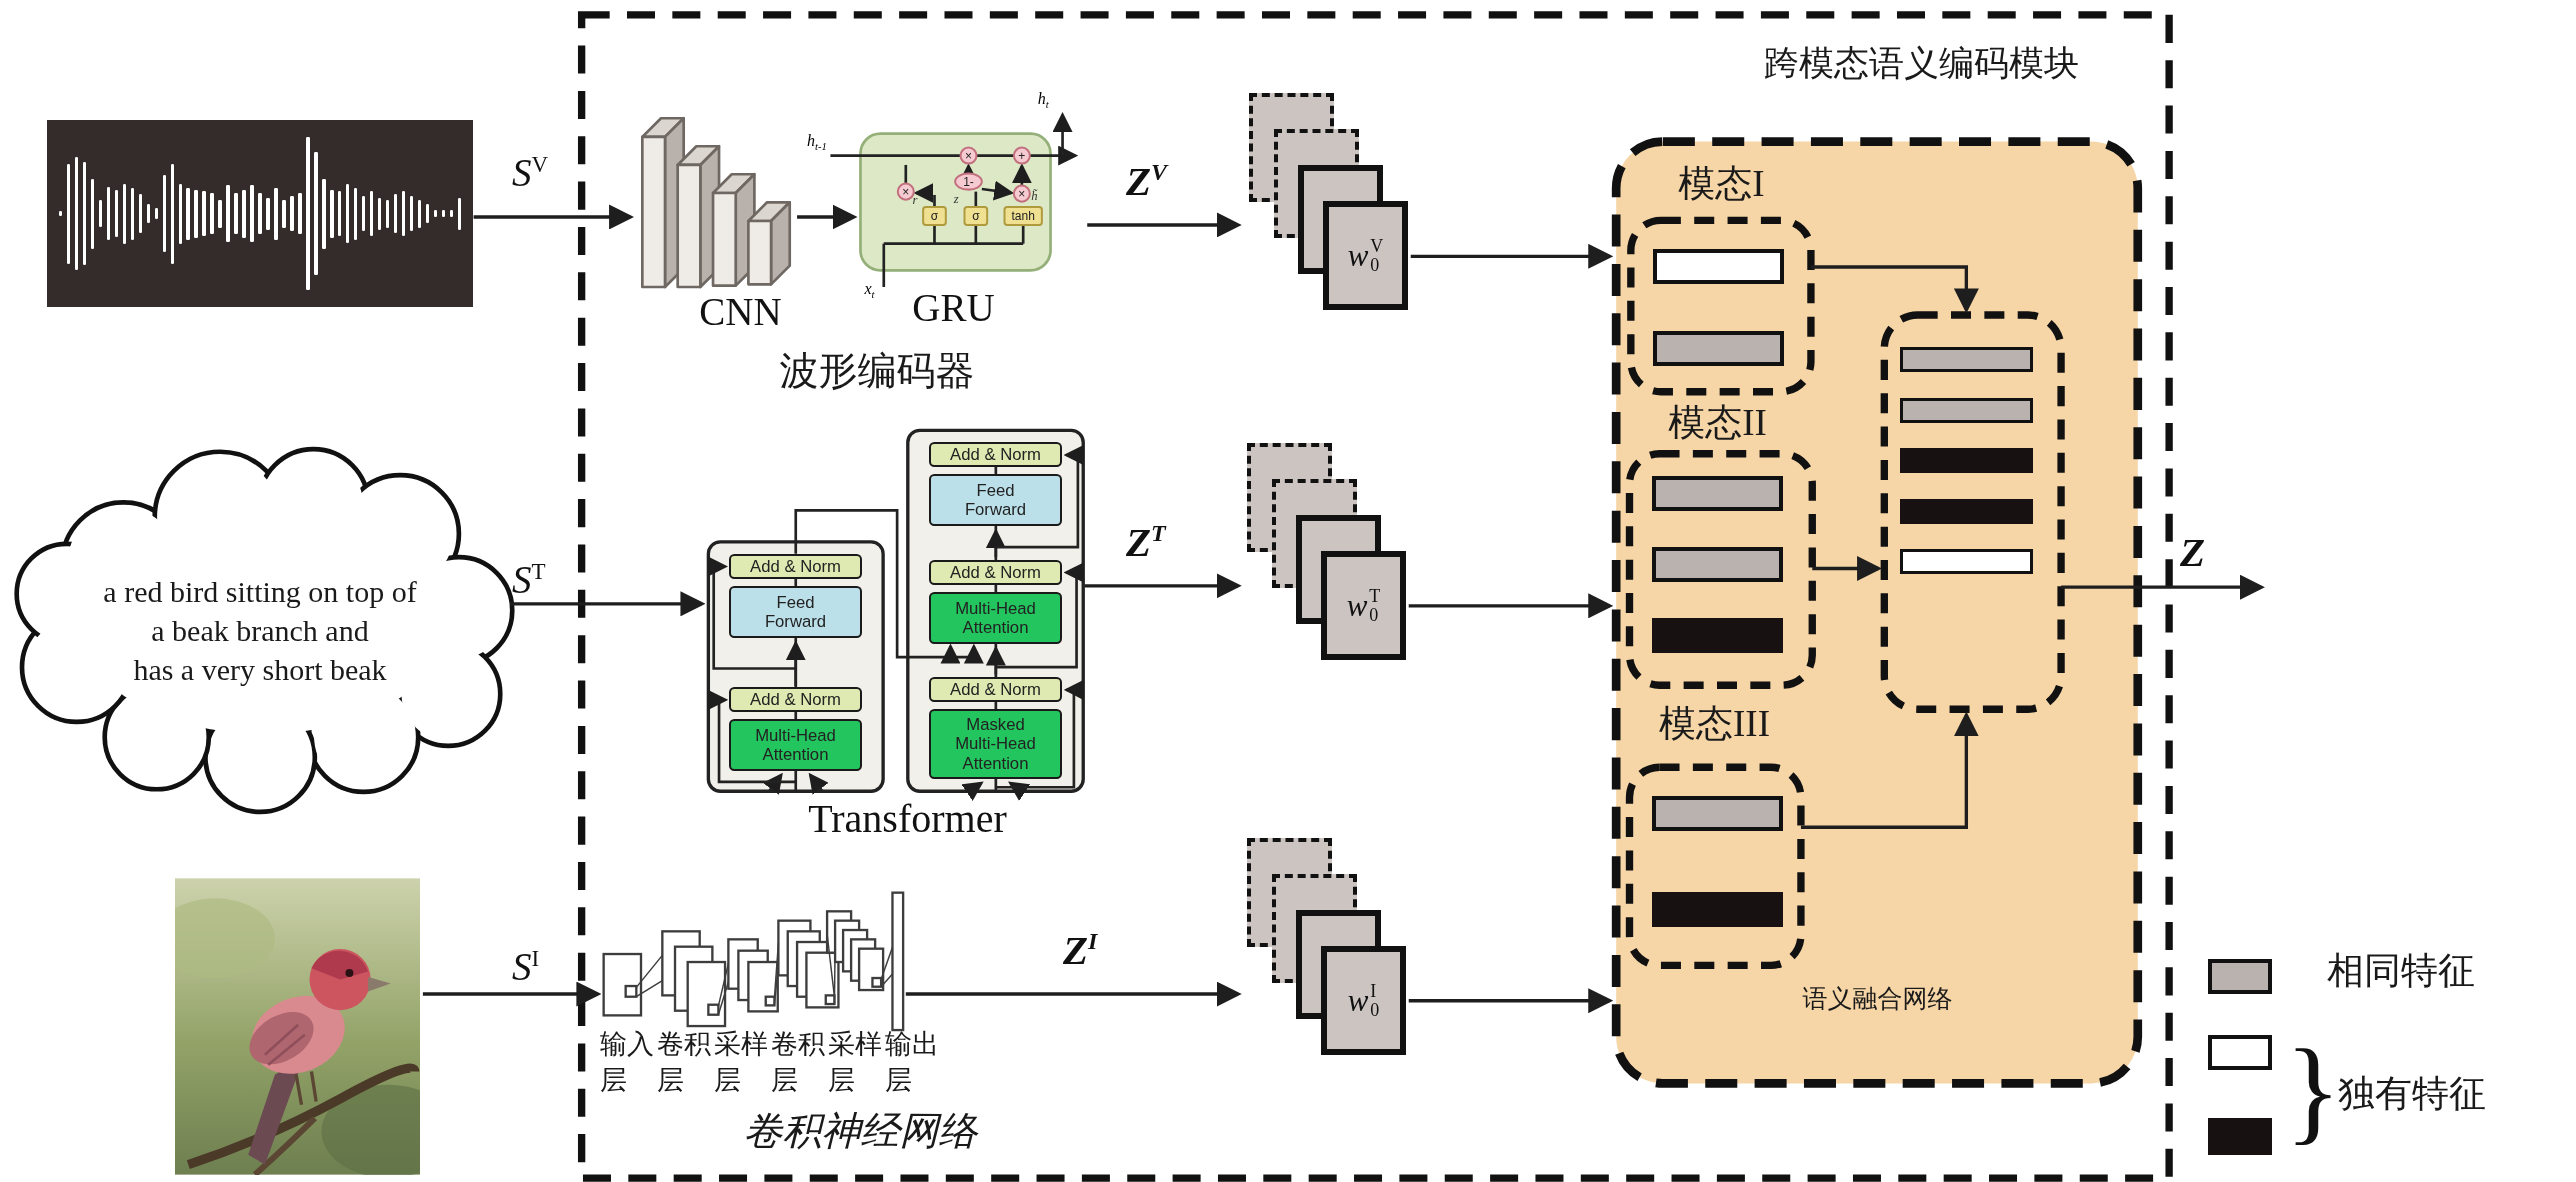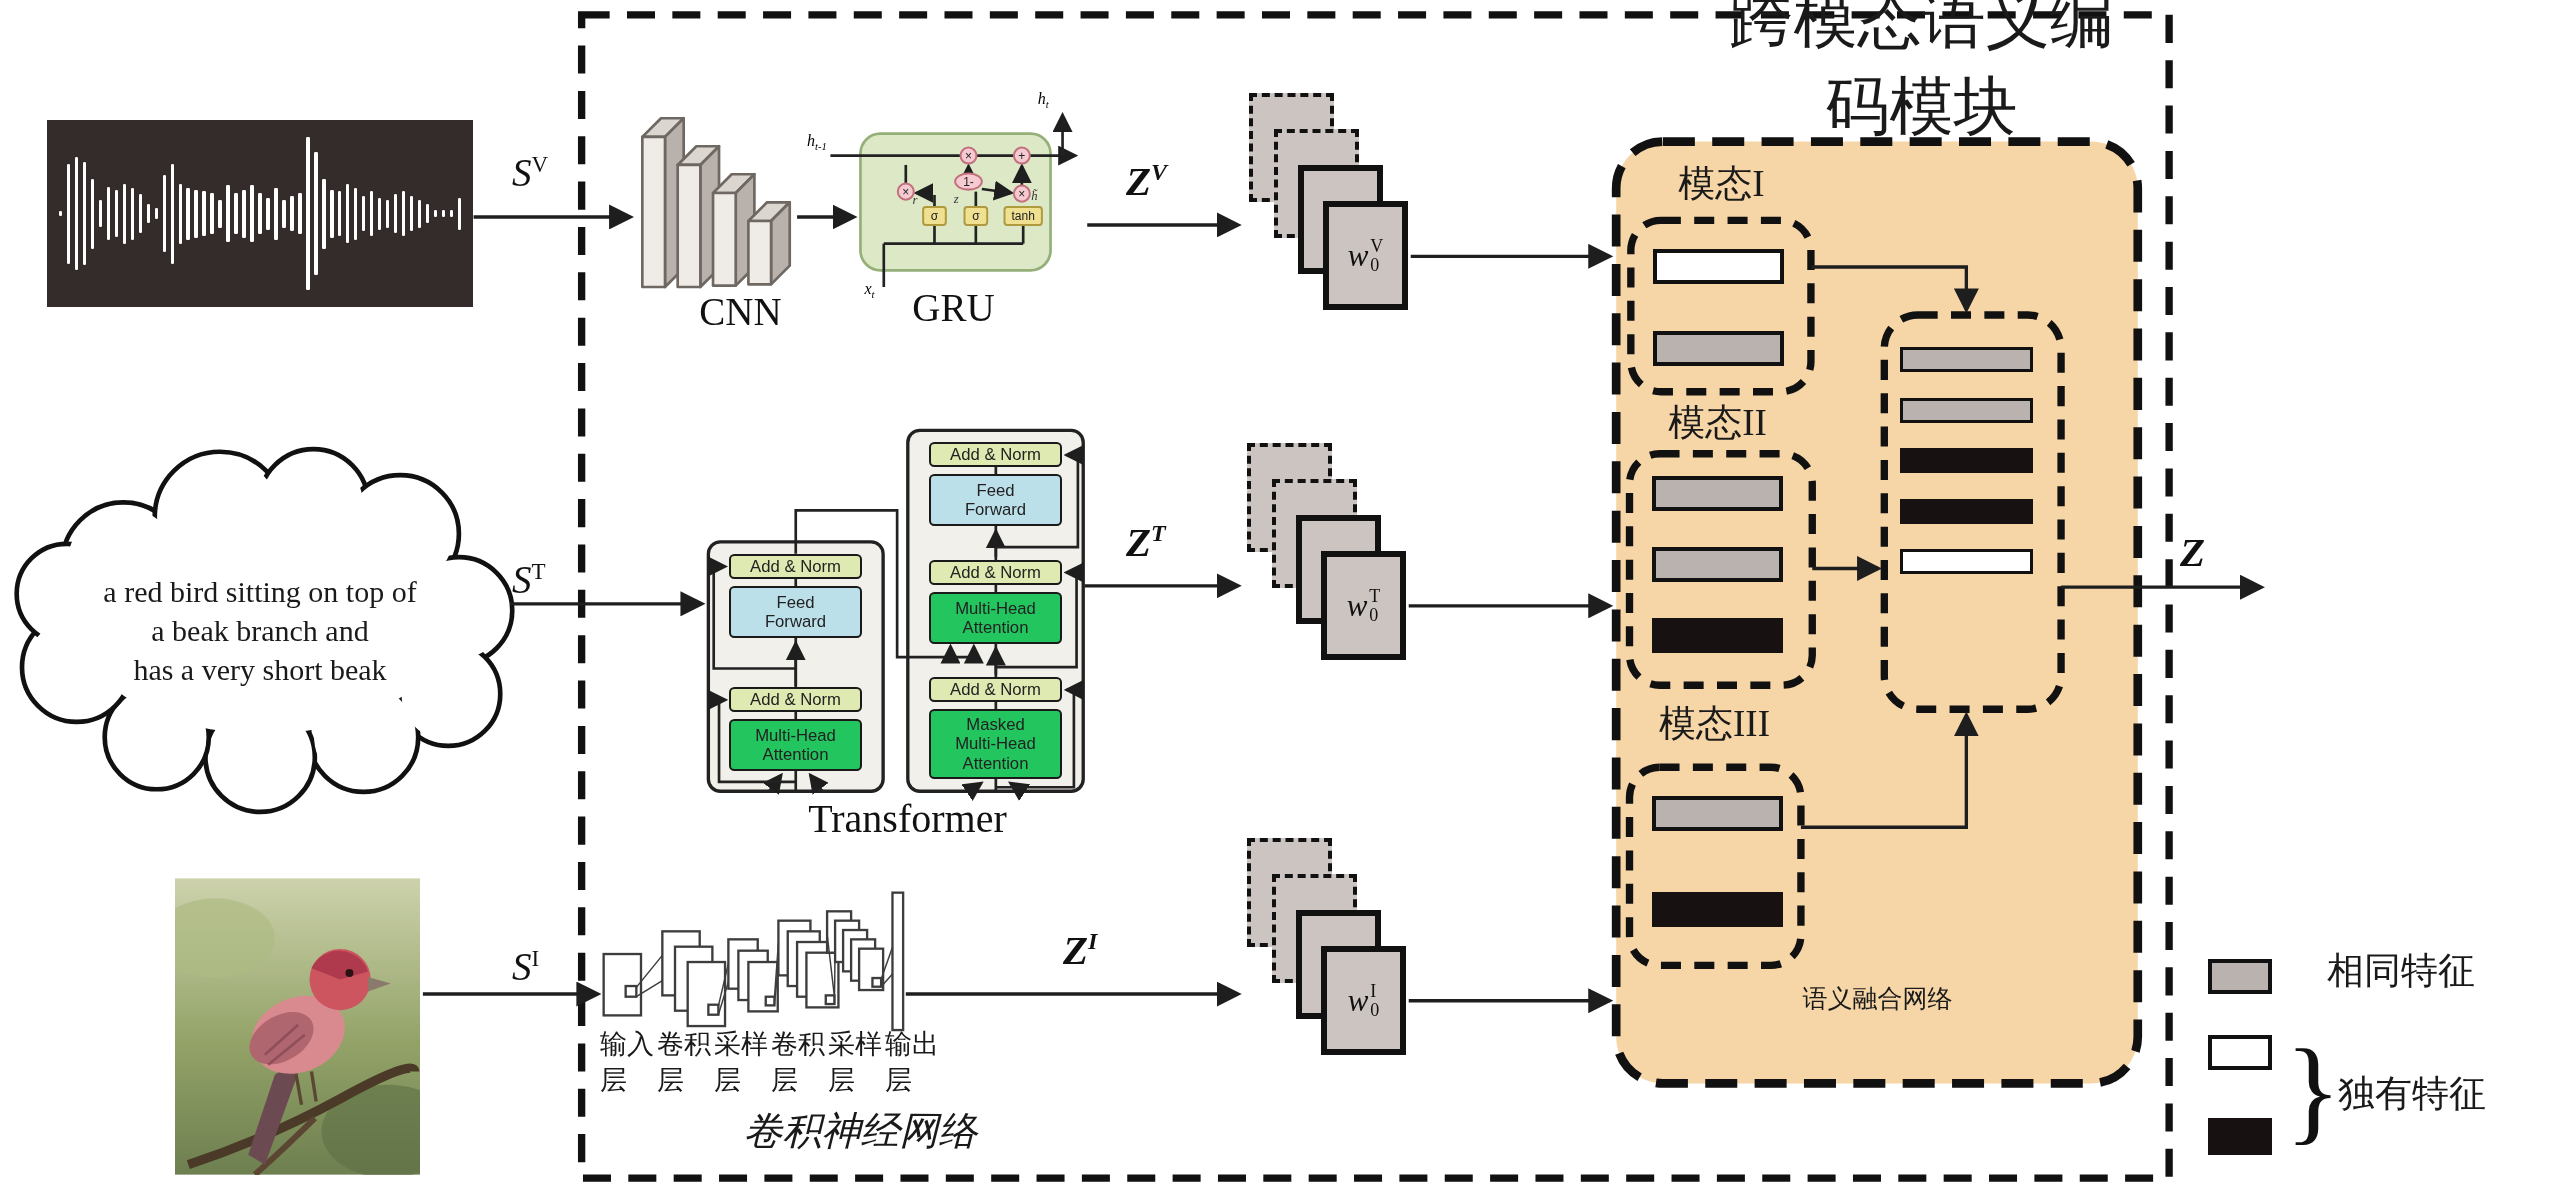--- a/index.html
+++ b/index.html
@@ -242,21 +242,21 @@
     <line x1="634" y1="1490" x2="896" y2="1490" marker-end="url(#arr)"></line>
     <line x1="1358" y1="1490" x2="1856" y2="1490" marker-end="url(#arr)"></line>
     <line x1="2112" y1="1500" x2="2413" y2="1500" marker-end="url(#arr)"></line>
     <polyline points="2715,400 2948,400 2948,464" marker-end="url(#arr)"></polyline>
     <line x1="2717" y1="852" x2="2816" y2="852" marker-end="url(#arr)"></line>
     <polyline points="2700,1240 2948,1240 2948,1072" marker-end="url(#arr)"></polyline>
     <line x1="3090" y1="880" x2="3390" y2="880" marker-end="url(#arr)"></line>
   </g>
 </svg>
 
-<div class="el cn center" style="left:1708px;top:33px;width:427px;height:60px;font-size:64px;">跨模态语义编码模块</div>
+<div class="el cn center" style="left:1708px;top:33px;width:427px;height:60px;font-size:35px;">跨模态语义编码模块</div>
 
 <div id="waveform" class="el" style="left:47px;top:120px;width:426px;height:187px;">
       <span style="height: 5.3px;"></span>
       <span style="height: 100px;"></span>
       <span style="height: 113px;"></span>
       <span style="height: 103px;"></span>
       <span style="height: 70px;"></span>
       <span style="height: 27px;"></span>
       <span style="height: 53px;"></span>
       <span style="height: 47px;"></span>
@@ -341,20 +341,21 @@
 
 <div class="el slab" style="left:512px;top:150px;">
   <span>S</span><sup>V</sup></div>
 <div class="el slab" style="left:512px;top:557px;">
   <span>S</span><sup>T</sup></div>
 <div class="el slab" style="left:512px;top:944px;">
   <span>S</span><sup>I</sup></div>
 
 <div class="el center" style="left:667px;top:289px;width:147px;font-size:39px;">CNN</div>
 <div class="el center" style="left:887px;top:285px;width:133px;font-size:39px;">GRU</div>
+<div class="el cn center" style="left:747px;top:344px;width:260px;font-size:39px;">波形编码器</div>
 <div class="el center" style="left:774px;top:795px;width:267px;font-size:40px;">Transformer</div>
 <div class="el cn center" style="left:707px;top:1104px;width:307px;font-size:39px;font-style:italic;">卷积神经网络</div>
 
 <div class="tblock an" style="left:729px;top:554px;width:133px;height:25px;">
   <span>Add &amp; Norm</span>
     </div>
 <div class="tblock ff" style="left:729px;top:586px;width:133px;height:52px;">
   <span>Feed</span>
       <span>Forward</span>
     </div>

